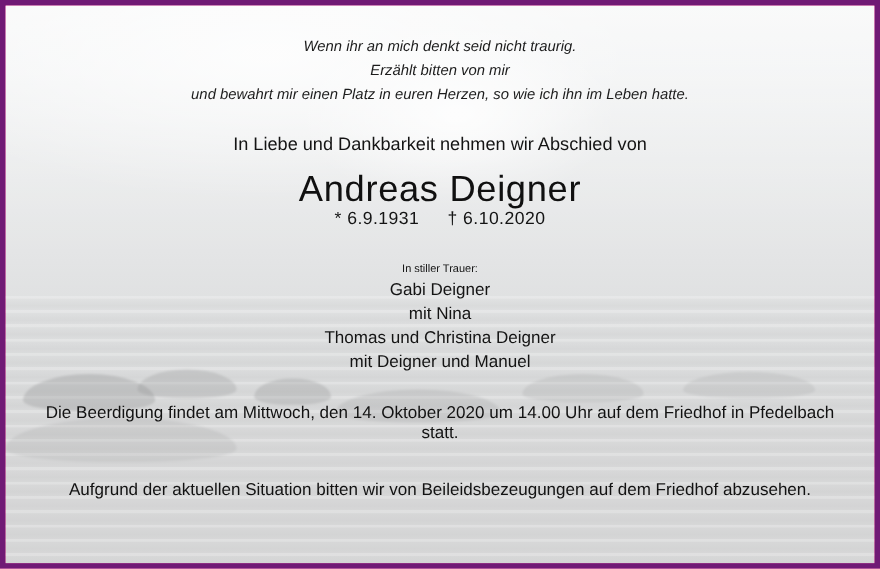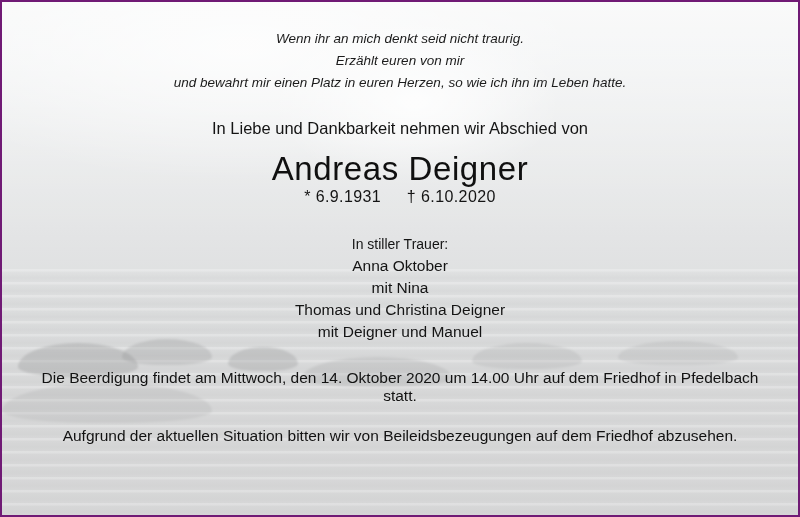--- a/index.html
+++ b/index.html
@@ -9,21 +9,21 @@
   }
   body {
     font-family: "Liberation Sans", sans-serif;
   }
   .card {
     position: relative;
     width: 800px;
     height: 517px;
     overflow: hidden;
     box-sizing: border-box;
-    border: 2px solid #701a75;
+    border: 5px solid #701a75;
     background: #ec4899;
   }
   
   .bg {
     position: absolute;
     inset: 0;
     background:
       linear-gradient(to bottom,
         #f2f3f3 0%,
         #eceeef 10%,
@@ -121,38 +121,38 @@
 
   .dates {
     font-size: 16px;
     color: #141414;
     letter-spacing: 0.4px;
   }
   .dates .sep { display: inline-block; width: 16px; }
 
   .mourn-title {
     margin-top: 30px;
-    font-size: 14px;
+    font-size: 10px;
     color: #141414;
   }
   .mourners {
     margin-top: 3px;
     font-size: 15.5px;
     line-height: 1.42;
     color: #141414;
   }
   .mourners div { }
 
   .funeral {
     margin-top: 26px;
     font-size: 15.5px;
     color: #121212;
   }
   .notice {
-    margin-top: 22px;
+    margin-top: 34px;
     font-size: 15.5px;
     color: #121212;
   }
 </style>
 </head>
 <body>
 
 <div class="card">
 
   <div class="bg">
@@ -166,38 +166,38 @@
     <div class="rock r5"></div>
     <div class="rock r6"></div>
     <div class="rock r7"></div>
   </div>
   <div class="veil"></div>
 
   <div class="content">
 
     <div class="verse">
       <div class="line1">Wenn ihr an mich denkt seid nicht traurig.</div>
-      <div class="line2">Erzählt euren von mir</div>
+      <div class="line2">Erzählt bitten von mir</div>
       <div class="line3">und bewahrt mir einen Platz in euren Herzen, so wie ich ihn im Leben hatte.</div>
     </div>
 
     <div class="intro">In Liebe und Dankbarkeit nehmen wir Abschied von</div>
 
     <div class="name">Andreas Deigner</div>
 
     <div class="dates">
       <span>* 6.9.1931</span>
       <span class="sep"></span>
       <span>† 6.10.2020</span>
     </div>
 
     <div class="mourn-title">In stiller Trauer:</div>
 
     <div class="mourners">
-      <div>Anna Oktober</div>
+      <div>Gabi Deigner</div>
       <div>mit Nina</div>
       <div>Thomas und Christina Deigner</div>
       <div>mit Deigner und Manuel</div>
     </div>
 
     <div class="funeral">Die Beerdigung findet am Mittwoch, den 14. Oktober 2020 um 14.00 Uhr auf dem Friedhof in Pfedelbach statt.</div>
 
     <div class="notice">Aufgrund der aktuellen Situation bitten wir von Beileidsbezeugungen auf dem Friedhof abzusehen.</div>
 
   </div>

